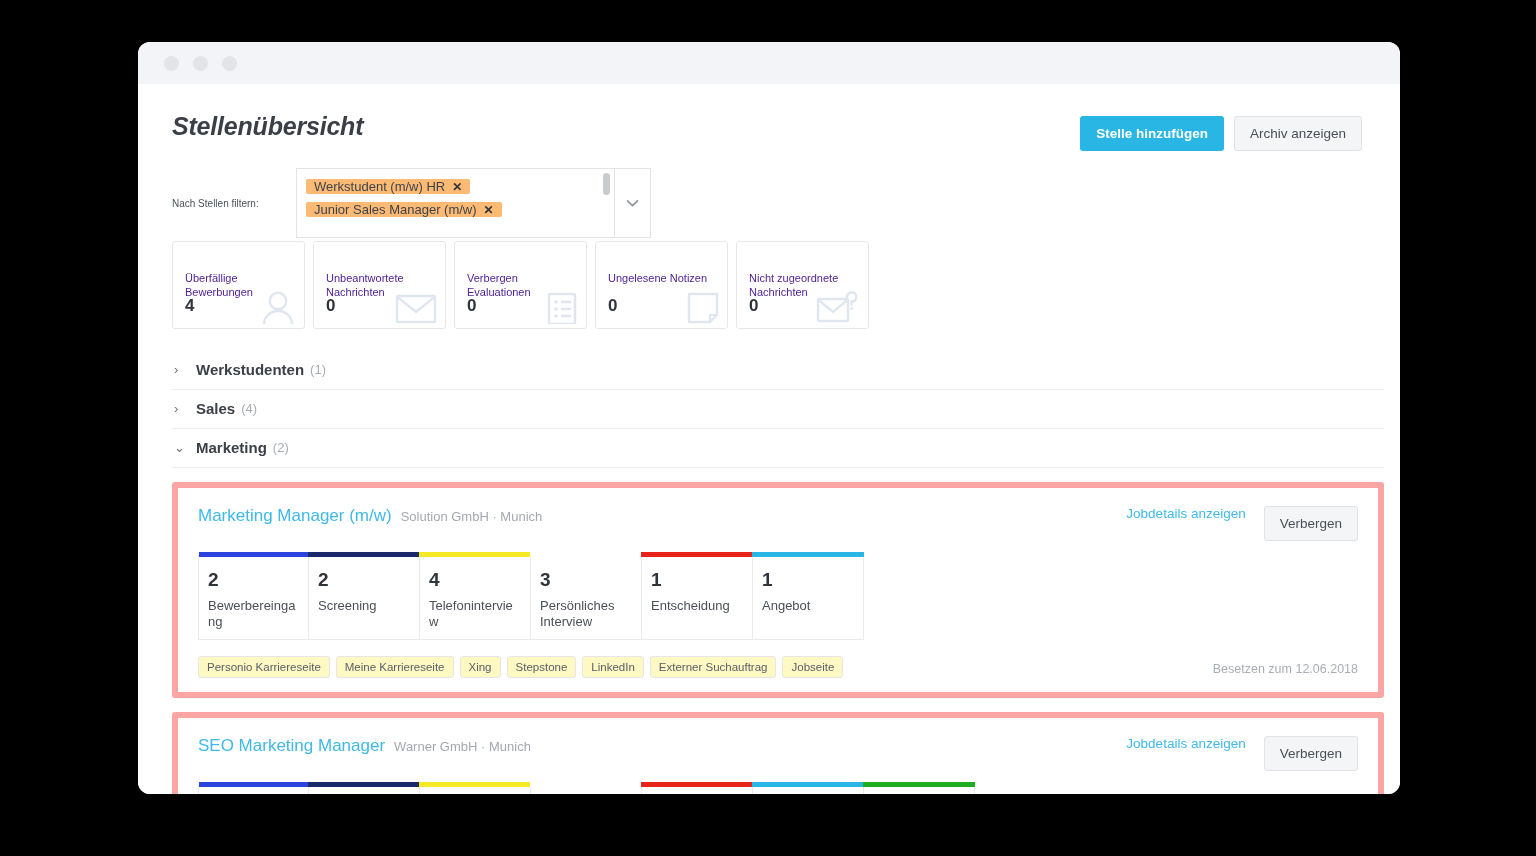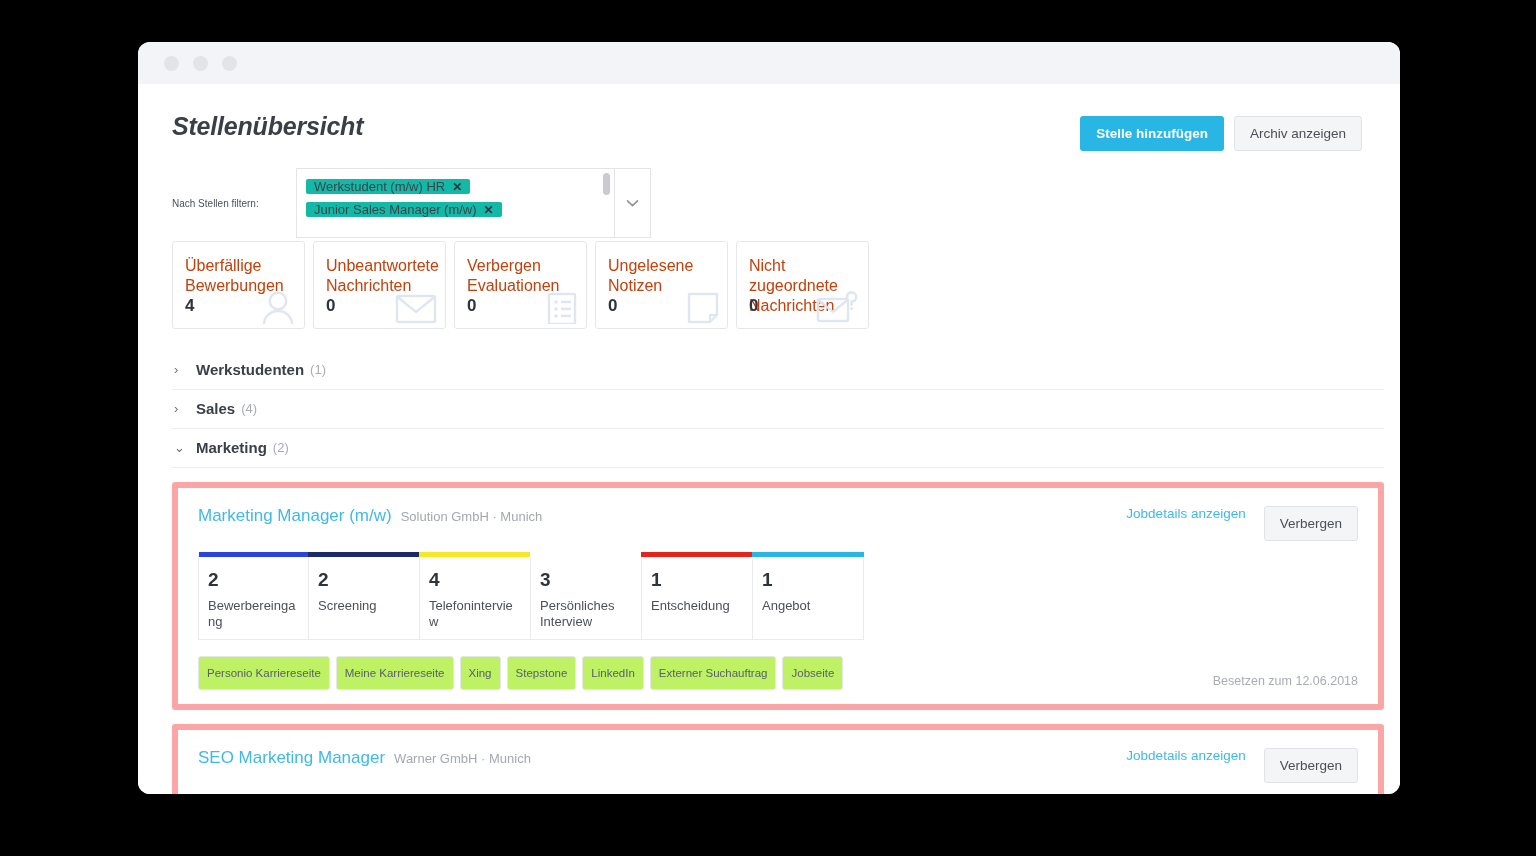--- a/index.html
+++ b/index.html
@@ -67,21 +67,21 @@
   .token-box {
     width: 318px; height: 70px;
     border: 1px solid #e2e4e7; border-right: none;
     background: #fff;
     padding: 8px 9px 0 9px;
     overflow: hidden;
     position: relative;
   }
   .token {
     display: inline-flex; align-items: center; gap: 7px;
-    background: #14b8a6; color: #3d434b;
+    background: #fdba74; color: #3d434b;
     font-size: 13px; padding: 0 8px;
     border-radius: 2px; margin-bottom: 6px;
     max-width: 100%;
   }
   .token .x { font-size: 12px; color: #30363e; font-weight: 700; cursor: pointer; }
   .token-row3 { display: flex; gap: 6px; }
   .scroll-track {
     position: absolute; right: 4px; top: 4px;
     width: 7px; height: 62px;
   }
@@ -97,22 +97,23 @@
 
   
   .stats { display: flex; gap: 8px; padding: 6px 0 0 18px; }
   .stat {
     width: 133px; height: 88px;
     border: 1px solid #e5e7ea; border-radius: 3px;
     background: #fff; position: relative;
     padding: 14px 12px 0 12px; overflow: hidden;
   }
   .stat-label {
-    font-size: 16px; color: #c2410c; line-height: 1.25;
+    font-size: 11px; color: #4c1d95; line-height: 1.25;
     max-width: 104px;
+    margin-top: 16px;
   }
   .stat-value {
     position: absolute; left: 12px; bottom: 12px;
     font-size: 17px; font-weight: 700; color: #2f343b;
   }
   .stat-icon {
     position: absolute; right: 8px; bottom: 0px;
     color: #dfe5ef; opacity: .95;
   }
 
@@ -156,21 +157,21 @@
   .stage-num { font-size: 19px; font-weight: 700; color: #2f343b; line-height: 1; }
   .stage-lbl {
     font-size: 13px; color: #4b5058; margin-top: 9px;
     line-height: 1.25; word-break: break-word;
   }
 
   .tag-row { display: flex; gap: 6px; margin-top: 16px; align-items: center; }
   .tag {
     font-size: 11.5px; color: #5b6069;
     border: 1px solid #e4e6e9; border-radius: 3px;
-    padding: 10px 8px; background: #bef264; white-space: nowrap;
+    padding: 4px 8px; background: #fef9c3; white-space: nowrap;
   }
   .due {
     position: absolute; right: 20px; bottom: 16px;
     font-size: 12.5px; color: #a8adb4;
   }
 </style>
 </head>
 <body>
 
 <div class="window">

